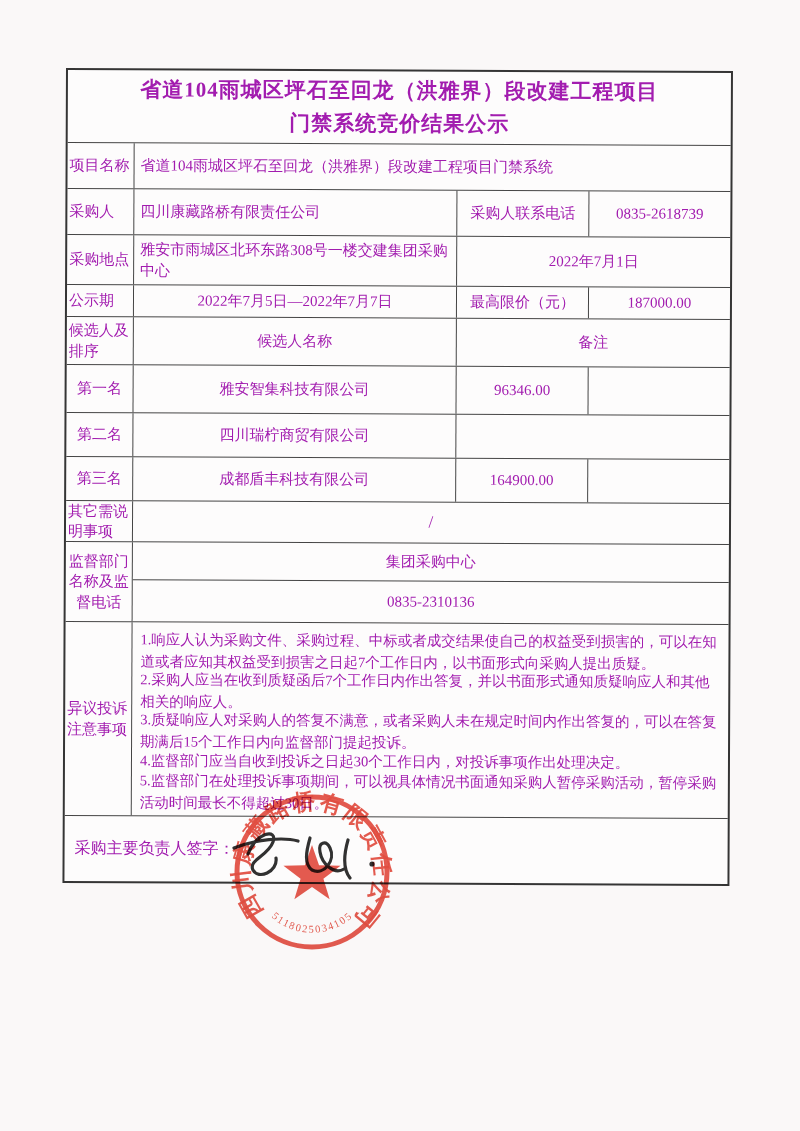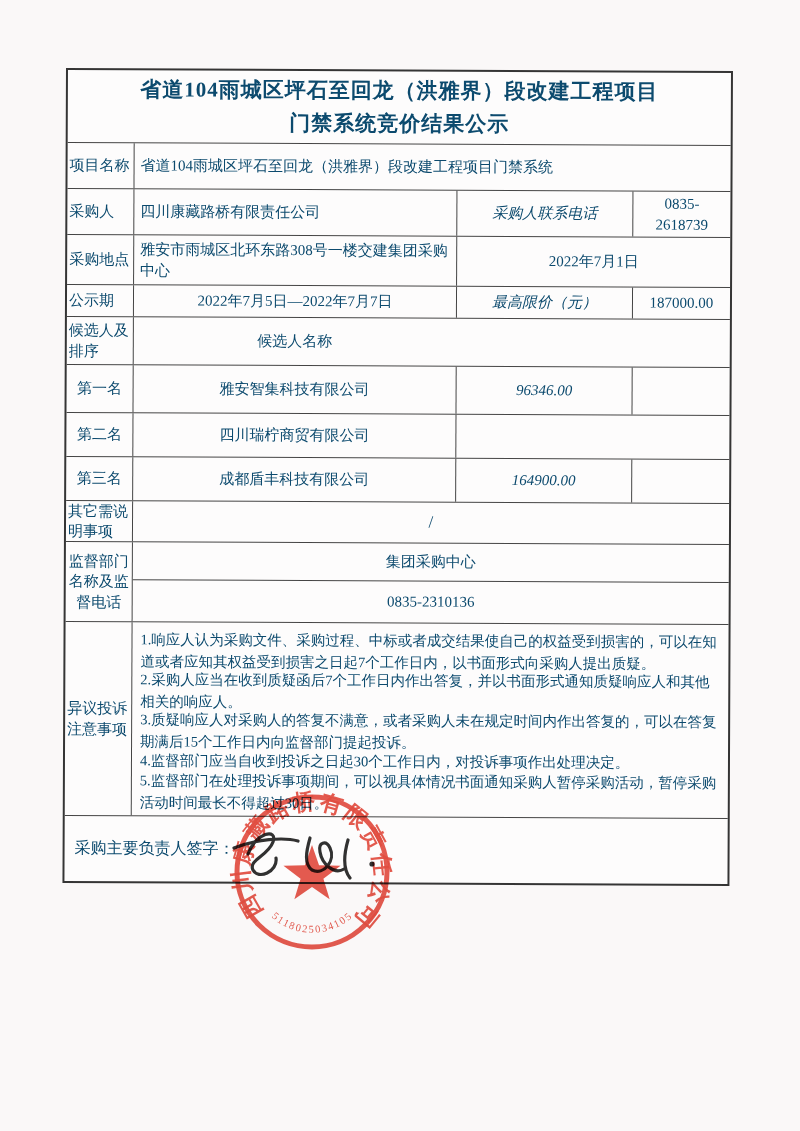--- a/index.html
+++ b/index.html
@@ -1,21 +1,21 @@
 <!DOCTYPE html>
 <html><head>
 <meta charset="utf-8">
 <style>
   html,body{margin:0;padding:0;}
   .page{
     position:relative;
     width:800px;height:1131px;
     background:#faf8f8;
     font-family:"Liberation Serif","DejaVu Serif",serif;
-    color:#0c4a6e;
+    color:#a21caf;
     overflow:hidden;
   }
   .doc{
     position:absolute;left:66px;top:68px;width:663px;
     border:2px solid #353535;
     transform:rotate(0.25deg);
     transform-origin:0 0;
     background:rgba(255,255,255,.55);
     box-sizing:content-box;
   }
@@ -25,21 +25,21 @@
     display:flex;align-items:center;
     box-sizing:border-box;
     border-left:1px solid #454545;
     padding:2px 6px;
     font-size:15px;line-height:1.35;
     overflow:hidden;
   }
   .cell:first-child{border-left:none;}
   .c1{width:66px;padding:8px 2px;}
   .c2{width:323px;}
-  .c3{width:176px;font-style:italic;}
+  .c3{width:132px;}
   .c4{flex:1;}
   .span{flex:1;}
   .center{justify-content:center;text-align:center;}
   .h72{height:72px}.h46{height:46px}.h50{height:50px}.h32{height:32px}
   .h48{height:48px}.h44{height:44px}.h41{height:41px}.h80{height:80px}
   .h194{height:194px}.h66{height:66px}
   .title-cell{
     flex:1;display:flex;flex-direction:column;justify-content:center;
     text-align:center;font-size:21px;font-weight:bold;
     line-height:1.55;letter-spacing:1px;border-left:none;
@@ -94,20 +94,21 @@
     <div class="row h32">
       <div class="cell c1">公示期</div>
       <div class="cell c2 center">2022年7月5日—2022年7月7日</div>
       <div class="cell c3 center">最高限价（元）</div>
       <div class="cell c4 center">187000.00</div>
     </div>
 
     <div class="row h48">
       <div class="cell c1">候选人及排序</div>
       <div class="cell c2 center">候选人名称</div>
+      <div class="cell c4 center">备注</div>
     </div>
 
     <div class="row h48">
       <div class="cell c1 center">第一名</div>
       <div class="cell c2 center">雅安智集科技有限公司</div>
       <div class="cell c3 center">96346.00</div>
       <div class="cell c4 center"></div>
     </div>
 
     <div class="row h44">

